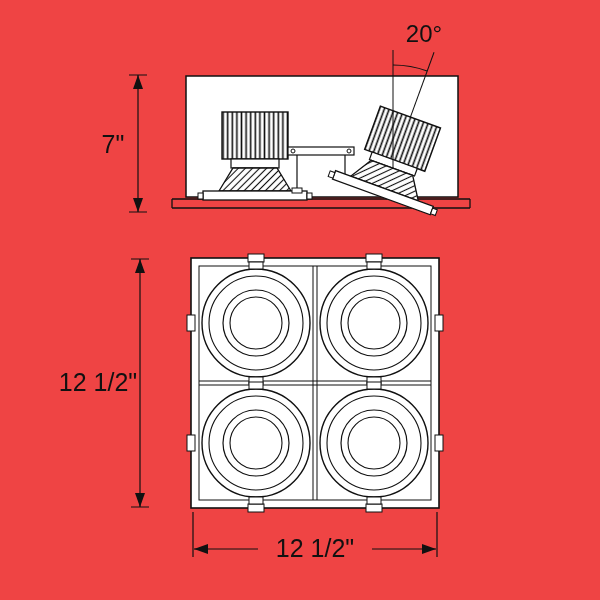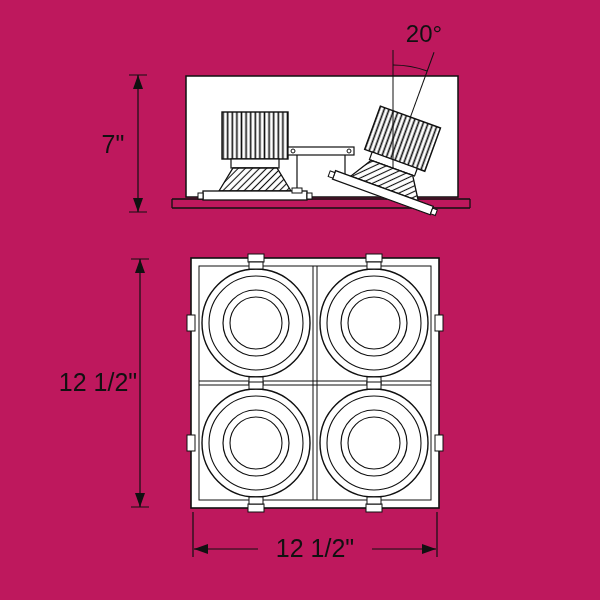--- a/index.html
+++ b/index.html
@@ -8,21 +8,21 @@
     background: #ffffff;
     width: 600px;
     height: 600px;
     overflow: hidden;
     font-family: "Liberation Sans", sans-serif;
   }
   .drawing-canvas {
     width: 600px;
     height: 600px;
     position: relative;
-    background: #be185d;
+    background: #ef4444;
   }
   svg text {
     font-family: "Liberation Sans", sans-serif;
     fill: #111111;
   }
   .dim-text { font-size: 25px; }
   .angle-text { font-size: 24px; }
   .ln { stroke: #111111; fill: none; }
   .shape { stroke: #111111; fill: #ffffff; }
   .solid { fill: #111111; stroke: none; }

